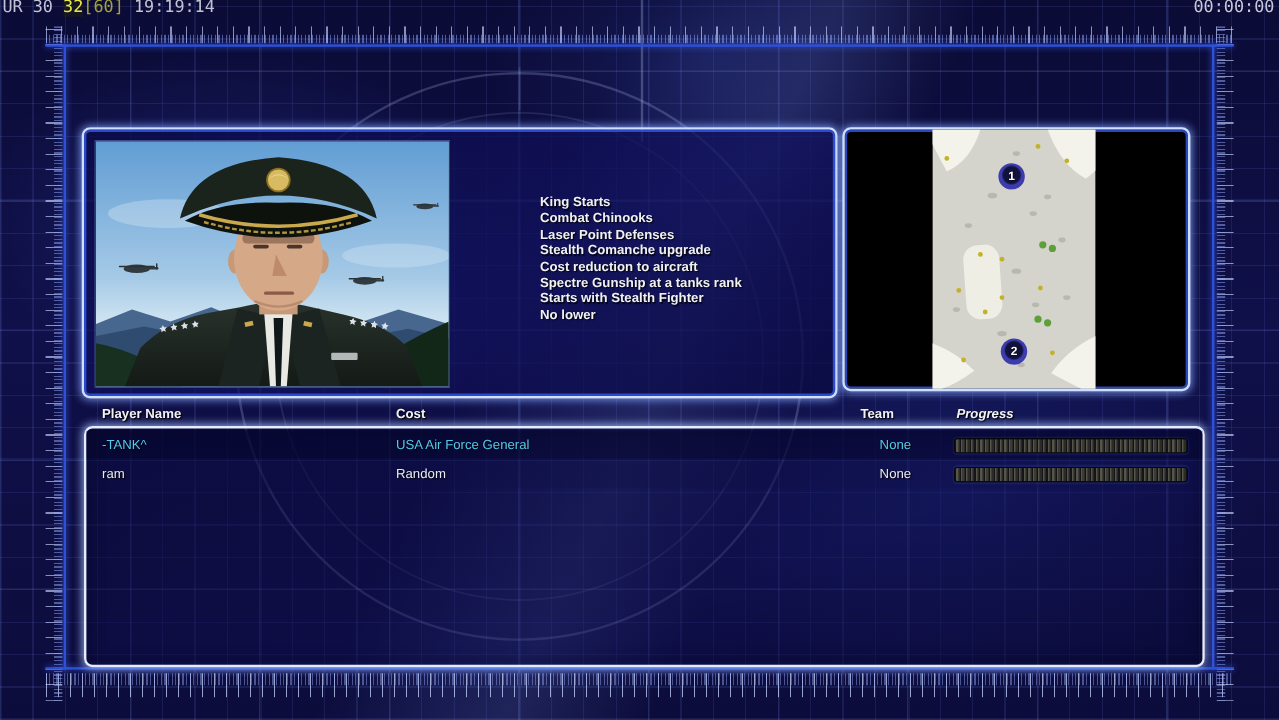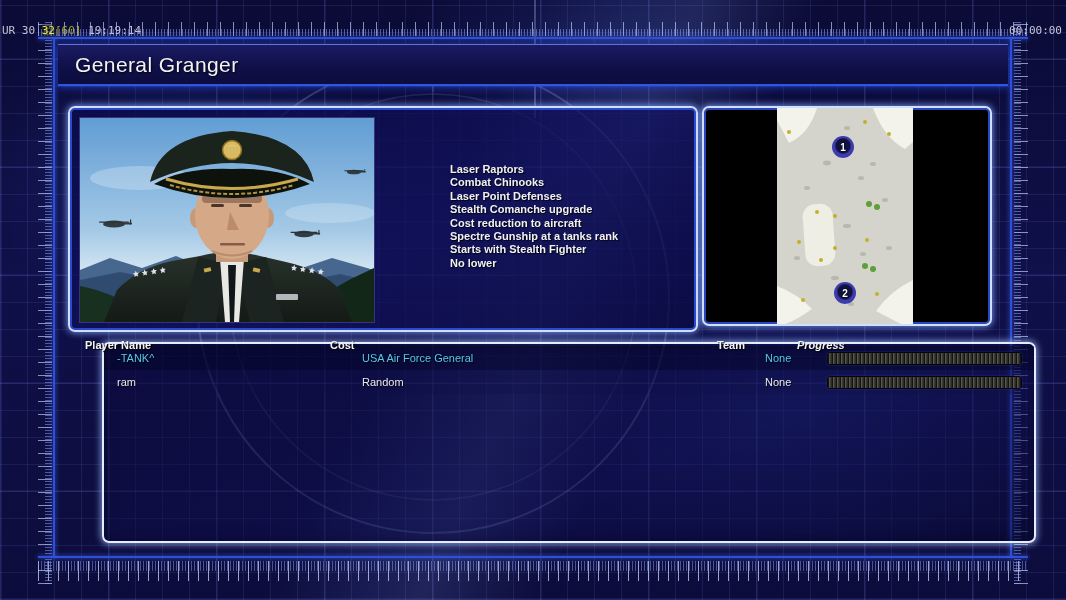--- a/index.html
+++ b/index.html
@@ -39,21 +39,21 @@
                repeating-linear-gradient(0deg, rgba(200,215,255,.65) 0 1px, transparent 1px 13px);
     background-size:7px 100%,14px 100%;background-position:left top;background-repeat:repeat-y;}
   .fline{position:absolute;background:#2e50d8;box-shadow:0 0 5px rgba(70,110,255,.9);}
   .fline-top{left:38px;right:38px;top:37px;height:2px;}
   .fline-bottom{left:38px;right:38px;top:556px;height:2px;}
   .fline-left{left:53px;top:37px;bottom:42px;width:2px;}
   .fline-right{right:54px;top:37px;bottom:42px;width:2px;}
 
   
   .hud{position:absolute;font-family:"DejaVu Sans Mono","Liberation Mono",monospace;
-    font-size:11px;line-height:11px;z-index:30;margin-top:24px;}
+    font-size:14px;line-height:11px;z-index:30;}
   .hud-left{left:2px;top:1px;color:#c2c2d6;}
   .hud-left .v{color:#e8e84c;background:rgba(40,40,0,.4);}
   .hud-left .cap{color:#a2a23a;}
   .hud-right{right:4px;top:1px;color:#c8c8dc;}
 
   
   .titlebar{position:absolute;left:58px;top:44px;width:950px;height:39px;z-index:5;
     background:linear-gradient(180deg,#1b1b64 0%,#10104a 55%,#0c0c3e 100%);
     border-top:1px solid rgba(130,150,255,.75);
     border-bottom:2px solid #3055e0;
@@ -79,24 +79,24 @@
     color:#fff;font-size:10px;font-weight:bold;display:flex;align-items:center;justify-content:center;
     text-shadow:0 0 2px #000;}
   .marker-1{left:55px;top:28px;}
   .marker-2{left:57px;top:174px;}
 
   
   .tbl-head{position:absolute;left:0;top:339px;width:100%;height:16px;z-index:7;
     font-weight:bold;font-size:11px;color:#f2f2f6;text-shadow:1px 1px 1px #000;}
   .tbl-head .th{position:absolute;top:0;}
   .th0{left:85px;} .th1{left:330px;} .th2{left:717px;} .th3{left:797px;font-style:italic;}
-  .panel-players{position:absolute;left:70px;top:342px;width:930px;height:197px;z-index:6;
+  .panel-players{position:absolute;left:70px;top:355px;width:930px;height:197px;z-index:6;
     border:2px solid #e4ecff;border-radius:7px;
     box-shadow:0 0 7px 1px rgba(160,190,255,.8), inset 0 0 14px rgba(0,0,25,.45);
-    background:linear-gradient(160deg, rgba(9,9,56,.55), rgba(16,16,84,.42) 60%, rgba(9,9,54,.55));margin-left:32px;}
+    background:linear-gradient(160deg, rgba(9,9,56,.55), rgba(16,16,84,.42) 60%, rgba(9,9,54,.55));}
   .players-body{position:absolute;left:0;top:2px;width:100%;}
   .prow{position:relative;height:24px;}
   .prow.alt0{background:rgba(5,5,44,.55);}
   .prow.alt1{background:rgba(13,13,72,.28);}
   .cell{position:absolute;top:50%;transform:translateY(-50%);font-size:11px;color:#e9e9ef;
     text-shadow:1px 1px 1px rgba(0,0,0,.8);white-space:nowrap;}
   .c-name{left:13px;} .c-army{left:258px;} .c-team{left:661px;}
   .c-bar{position:absolute;left:723px;top:6px;width:193px;height:11px;
     background:#15151c;border:1px solid #05050c;border-radius:3px;
     box-shadow:inset 0 1px 2px rgba(0,0,0,.7), 0 0 2px rgba(80,110,240,.4);overflow:hidden;}
@@ -126,23 +126,20 @@
   <div class="ruler ruler-left"></div>
   <div class="ruler ruler-right"></div>
   <div class="fline fline-top"></div>
   <div class="fline fline-bottom"></div>
   <div class="fline fline-left"></div>
   <div class="fline fline-right"></div>
 
   <div class="hud hud-left"><span>UR 30</span> <span class="v">32</span><span class="cap">[60]</span> <span>19:19:14</span></div>
   <div class="hud hud-right">00:00:00</div>
 
-  <div class="titlebar">
-    <span class="title">General Granger</span>
-  </div>
 
   <div class="panel panel-info">
     <div class="portrait">
       <svg width="294" height="204" viewBox="0 0 294 204">
         <defs>
           <linearGradient id="sky" x1="0" y1="0" x2="0" y2="1">
             <stop offset="0" stop-color="#619dd4"></stop>
               <stop offset="0.55" stop-color="#a4c9e6"></stop>
               <stop offset="0.78" stop-color="#d9eaf4"></stop>
           </linearGradient>
@@ -204,21 +201,21 @@
             <use href="#star" x="9"></use>
             <use href="#star" x="18"></use>
             <use href="#star" x="27"></use>
         </g>
         <rect x="124" y="150" width="7" height="4" fill="#c9a84e" transform="rotate(-12 127 152)"></rect>
         <rect x="173" y="150" width="7" height="4" fill="#c9a84e" transform="rotate(12 176 152)"></rect>
         <rect x="196" y="176" width="22" height="6" rx="1" fill="#ccd2d6" opacity="0.85"></rect>
       </svg>
     </div>
     <ul class="abilities">
-        <li>Laser Raptors</li>
+        <li>King Starts</li>
         <li>Combat Chinooks</li>
         <li>Laser Point Defenses</li>
         <li>Stealth Comanche upgrade</li>
         <li>Cost reduction to aircraft</li>
         <li>Spectre Gunship at a tanks rank</li>
         <li>Starts with Stealth Fighter</li>
         <li>No lower</li>
       </ul>
   </div>
 

